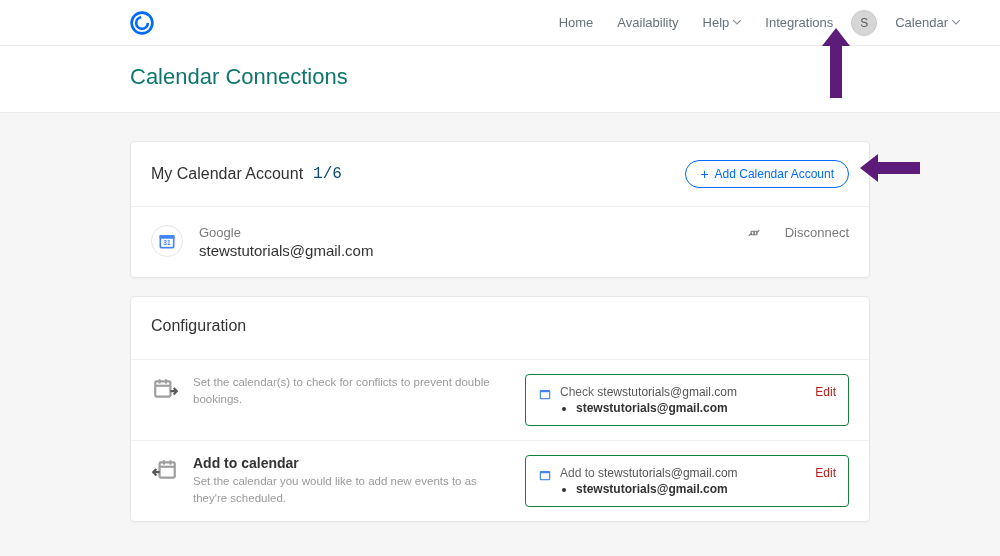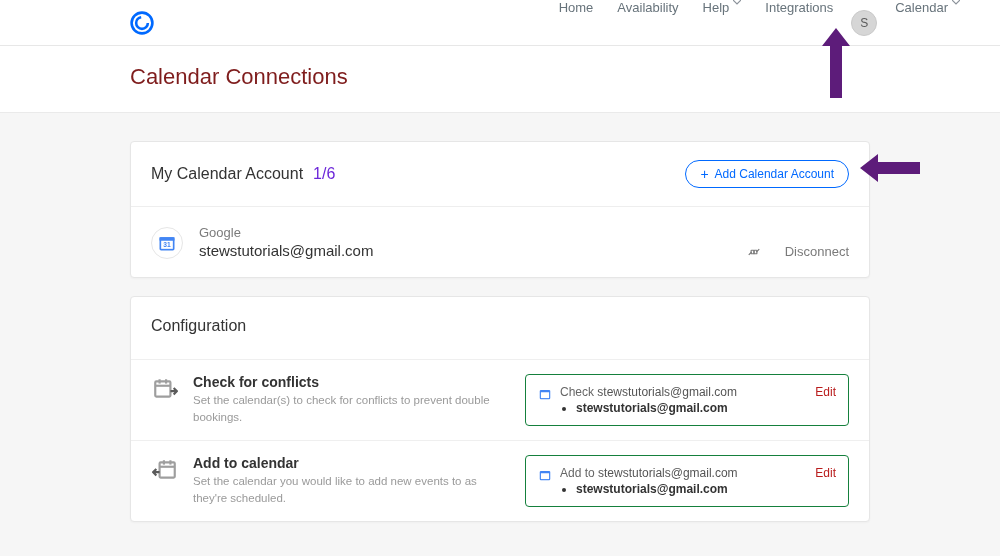--- a/index.html
+++ b/index.html
@@ -27,21 +27,21 @@
       display: flex; align-items: center; justify-content: center;
     }
     .logo svg { display: block; }
     .nav-spacer { flex: 1; }
     .nav-item {
       color: #67737b;
       font-size: 13px;
       padding: 0 12px;
       height: 46px;
       display: flex;
-      align-items: flex-start;
+      align-items: center;
       cursor: pointer;
     }
     .nav-item .caret { margin-left: 4px; }
     .avatar {
       width: 26px; height: 26px;
       border-radius: 50%;
       background: #d6d6d6;
       color: #5a5a5a;
       font-size: 12px;
       display: flex; align-items: center; justify-content: center;
@@ -51,21 +51,21 @@
 
     
     .page-title-bar {
       background: #fff;
       border-bottom: 1px solid #eaeaea;
       padding: 18px 0 22px 130px;
     }
     .page-title {
       font-size: 22px;
       font-weight: 400;
-      color: #7f1d1d;
+      color: #0f766e;
     }
 
     
     .content {
       width: 740px;
       margin: 28px auto 0;
     }
 
     .card {
       background: #fff;
@@ -81,41 +81,42 @@
       align-items: center;
       padding: 18px 20px;
       border-bottom: 1px solid #eee;
     }
     .account-head .title {
       font-size: 16px;
       color: #333;
     }
     .account-head .count {
       font-size: 16px;
-      color: #6d28d9;
+      color: #0c4a6e;
       margin-left: 10px;
+      font-family: Liberation Mono, monospace;
     }
     .add-btn {
       margin-left: auto;
       border: 1px solid #0069ff;
       color: #0069ff;
       background: #fff;
       font-size: 12px;
       border-radius: 18px;
       padding: 6px 14px;
       cursor: pointer;
       display: flex;
       align-items: center;
       gap: 6px;
     }
     .add-btn .plus { font-size: 14px; line-height: 1; }
 
     .account-row {
       display: flex;
-      align-items: flex-end;
+      align-items: flex-start;
       padding: 18px 20px;
     }
     .gcal-icon {
       width: 32px; height: 32px;
       border-radius: 50%;
       border: 1px solid #e6e6e6;
       display: flex; align-items: center; justify-content: center;
       margin-right: 16px;
       background: #fff;
     }
@@ -311,21 +312,20 @@
       <div class="config-icon">
         <svg width="26" height="26" viewBox="0 0 24 24" fill="none" stroke="#9e9e9e" stroke-width="2">
           <rect x="3" y="5" width="14" height="14" rx="1"></rect>
           <line x1="3" y1="9" x2="17" y2="9"></line>
           <line x1="7" y1="3" x2="7" y2="7"></line>
           <line x1="13" y1="3" x2="13" y2="7"></line>
           <path d="M17 14 L23 14 M20 11 L23 14 L20 17" stroke="#5a5a5a"></path>
         </svg>
       </div>
       <div class="config-text">
-        <div class="row-title">Check for conflicts</div>
         <div class="row-sub">Set the calendar(s) to check for conflicts to prevent double bookings.</div>
       </div>
       <div class="summary-box">
         <div class="mini-icon">
           <svg width="14" height="14" viewBox="0 0 24 24">
             <rect x="3" y="5" width="18" height="16" rx="2" fill="#4285f4"></rect>
             <rect x="5" y="9" width="14" height="10" fill="#fff"></rect>
           </svg>
         </div>
         <div class="summary-body">

